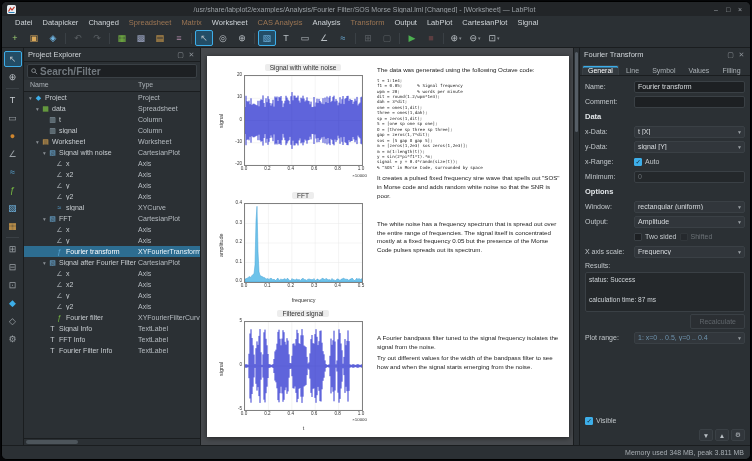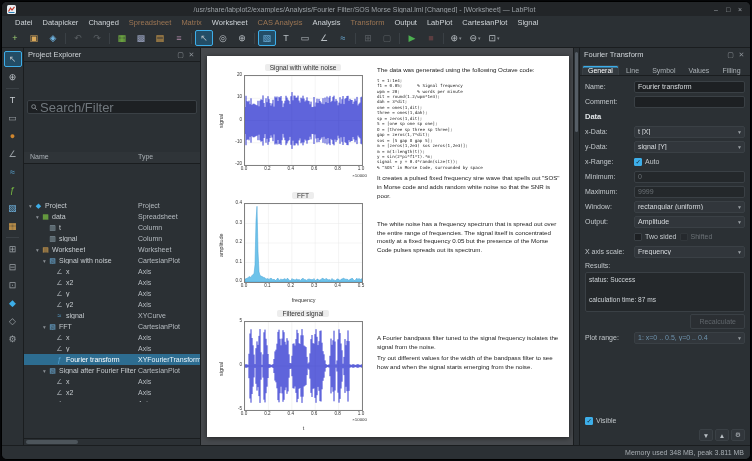--- a/index.html
+++ b/index.html
@@ -25,27 +25,27 @@
   .tb-btn.disabled{opacity:.32;}
   .tb-sep{width:1px;height:11px;background:#3a4045;margin:0 2px;flex:none;}
   
   .main{flex:1;display:flex;min-height:0;}
   .toolstrip{width:21px;border-right:1px solid #1a1d1f;display:flex;flex-direction:column;align-items:center;padding-top:3px;gap:2px;flex:none;background:#2b3034;}
   .ts-btn{width:16px;height:14px;display:flex;align-items:center;justify-content:center;border-radius:2px;border:1px solid transparent;}
   .ts-btn span{font-size:9px;line-height:1;color:#b9bfc4;}
   .ts-btn.active{background:#234d66;border-color:#3daee9;}
   .ts-sep{width:13px;height:1px;background:#3a4045;margin:1px 0;}
   
-  .explorer{width:176px;border-right:1px solid #1a1d1f;display:flex;flex-direction:column;background:#2b3034;flex:none;gap:36px;}
+  .explorer{width:176px;border-right:1px solid #1a1d1f;display:flex;flex-direction:column;background:#2b3034;flex:none;}
   .panel-header{height:13px;display:flex;align-items:center;padding:0 4px;font-size:7.5px;color:#cfd4d8;border-bottom:1px solid #1a1d1f;flex:none;}
   .panel-header .ph-title{flex:1;overflow:hidden;white-space:nowrap;}
   .ph-ic{width:9px;text-align:center;font-size:7px;color:#8a9095;margin-left:2px;}
   .search-row{margin:2px 3px;height:12px;background:#1d2023;border:1px solid #3a4045;border-radius:2px;display:flex;align-items:center;padding:0 3px;gap:2px;flex:none;}
   .search-row svg{flex:none;}
-  .search-row input{flex:1;background:transparent;border:none;outline:none;color:#cfd4d8;font-size:13px;padding:0;min-width:0;font-family:inherit;}
+  .search-row input{flex:1;background:transparent;border:none;outline:none;color:#cfd4d8;font-size:10px;padding:0;min-width:0;font-family:inherit;font-weight:bold;}
   .search-row input::placeholder{color:#71787e;}
   .tree-colheader{height:11px;position:relative;font-size:7px;color:#aab0b5;border-bottom:1px solid #1a1d1f;background:#2f3438;flex:none;}
   .tree-colheader .c0{position:absolute;left:6px;top:1px;}
   .tree-colheader .c1{position:absolute;left:114px;top:1px;}
   .tree{flex:1;overflow:hidden;font-size:7px;position:relative;}
   .trow{height:11px;display:flex;align-items:center;position:relative;white-space:nowrap;color:#c7ccd0;overflow:hidden;}
   .trow .exp{width:7px;text-align:center;font-size:5.5px;color:#8a9095;flex:none;}
   .trow .ticon{width:9px;margin-right:2px;text-align:center;font-size:7px;flex:none;}
   .trow .tname{overflow:hidden;}
   .trow .ttype{position:absolute;left:114px;top:0;width:62px;height:11px;line-height:11px;background:#2b3034;color:#b5bbc0;overflow:hidden;}
@@ -640,25 +640,22 @@
               <span class="dlabel">x-Range:</span>
             <div class="checkbox checked"></div>
             <span class="clabel">Auto</span>
             </div>
 
           <div class="drow">
               <span class="dlabel">Minimum:</span>
             <input class="dinput disabled" disabled="" value="0" style="">
             </div>
 
-          <div class="drow">
-              <span class="dlabel">Maximum:</span>
-            <input class="dinput disabled" disabled="" value="9999" style="">
-            </div>
-
+
+          <div class="dsection">Options</div>
 
           <div class="drow">
               <span class="dlabel">Window:</span>
             <div class="combo">
                 <span class="ct">rectangular (uniform)</span>
                 <span class="ca">▼</span>
               </div>
             </div>
 
           <div class="drow">

